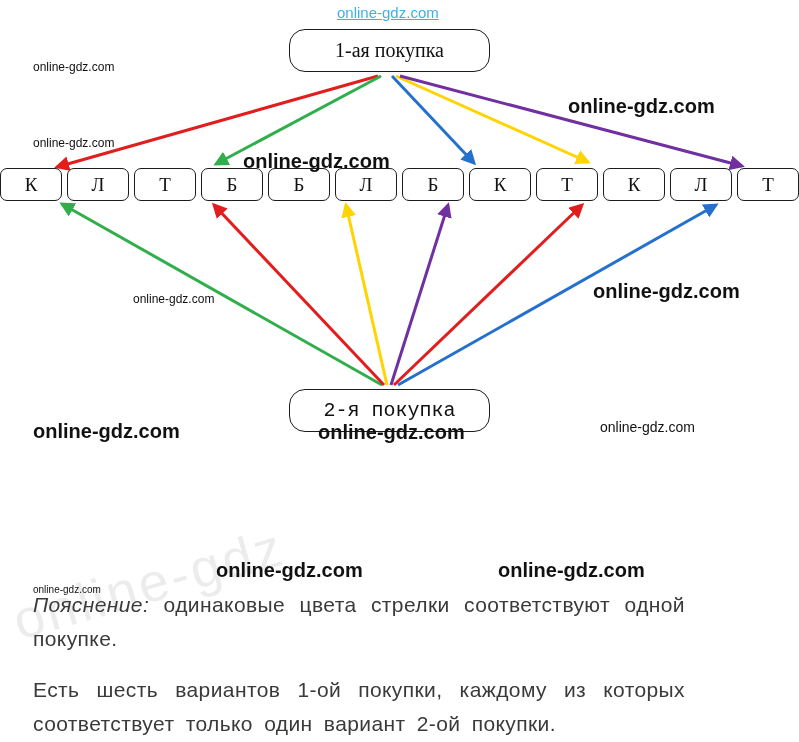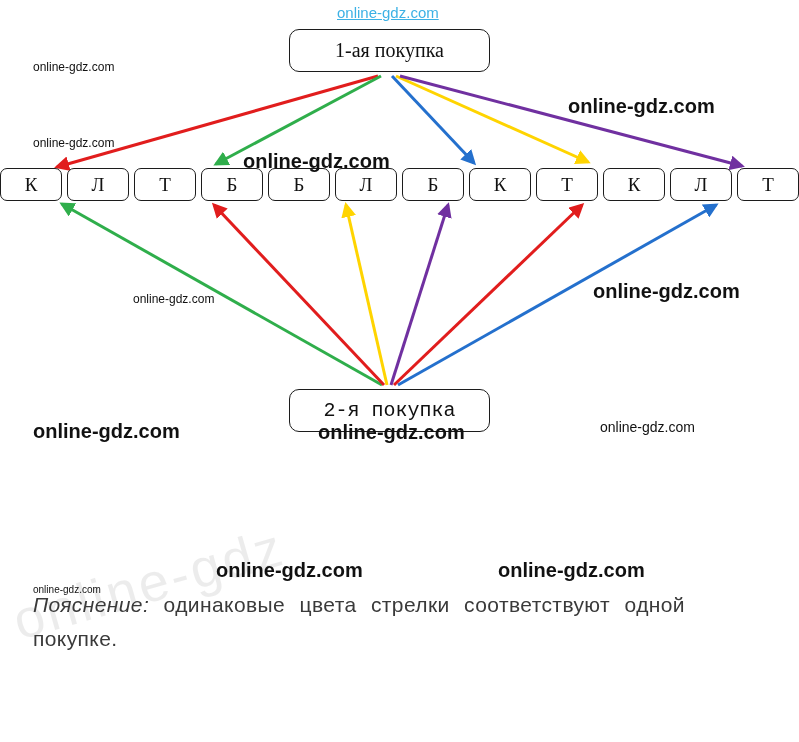--- a/index.html
+++ b/index.html
@@ -11,21 +11,21 @@
   }
   .canvas { position: relative; width: 799px; height: 742px; background: #fff; }
 
   #arrow-svg {
     position: absolute; left: 0; top: 0; width: 799px; height: 742px;
     z-index: 1; pointer-events: none;
   }
 
   .pbox {
     position: absolute; width: 201px; height: 43px;
-    border: 1.5px solid #1c1c1c; border-radius: 10px; background: #fff;
+    border: 1.5px solid #1c1c1c; border-radius: 16px; background: #fff;
     display: flex; align-items: center; justify-content: center;
     font-family: "Liberation Serif", serif; font-size: 20px; color: #111;
     z-index: 2;
   }
   .pbox.top    { left: 289px; top: 29px; }
   .pbox.bottom { left: 289px; top: 389px; font-family: Liberation Mono, monospace; }
 
   #letters-row { position: absolute; left: 0; top: 168px; width: 799px; height: 33px; z-index: 2; }
   .letter-box {
     position: absolute; top: 0; width: 62px; height: 33px;
@@ -150,15 +150,16 @@
       <div class="wm" style="left: 33px; top: 420px; font-size: 20px; font-weight: bold; color: rgb(17, 17, 17);">online-gdz.com</div>
       <div class="wm" style="left: 318px; top: 421px; font-size: 20px; font-weight: bold; color: rgb(17, 17, 17);">online-gdz.com</div>
       <div class="wm" style="left: 600px; top: 419px; font-size: 14px; font-weight: normal; color: rgb(17, 17, 17);">online-gdz.com</div>
       <div class="wm" style="left: 216px; top: 559px; font-size: 20px; font-weight: bold; color: rgb(17, 17, 17);">online-gdz.com</div>
       <div class="wm" style="left: 498px; top: 559px; font-size: 20px; font-weight: bold; color: rgb(17, 17, 17);">online-gdz.com</div>
       <div class="wm" style="left: 33px; top: 584px; font-size: 10px; font-weight: normal; color: rgb(17, 17, 17);">online-gdz.com</div>
     </div>
 
   <div class="explain">
     <p><span class="lead">Пояснение:</span> <span>одинаковые цвета стрелки соответствуют одной покупке.</span></p>
+    <p>Есть шесть вариантов 1-ой покупки, каждому из которых соответствует только один вариант 2-ой покупки.</p>
   </div>
 
 </div>
 
 </body></html>

